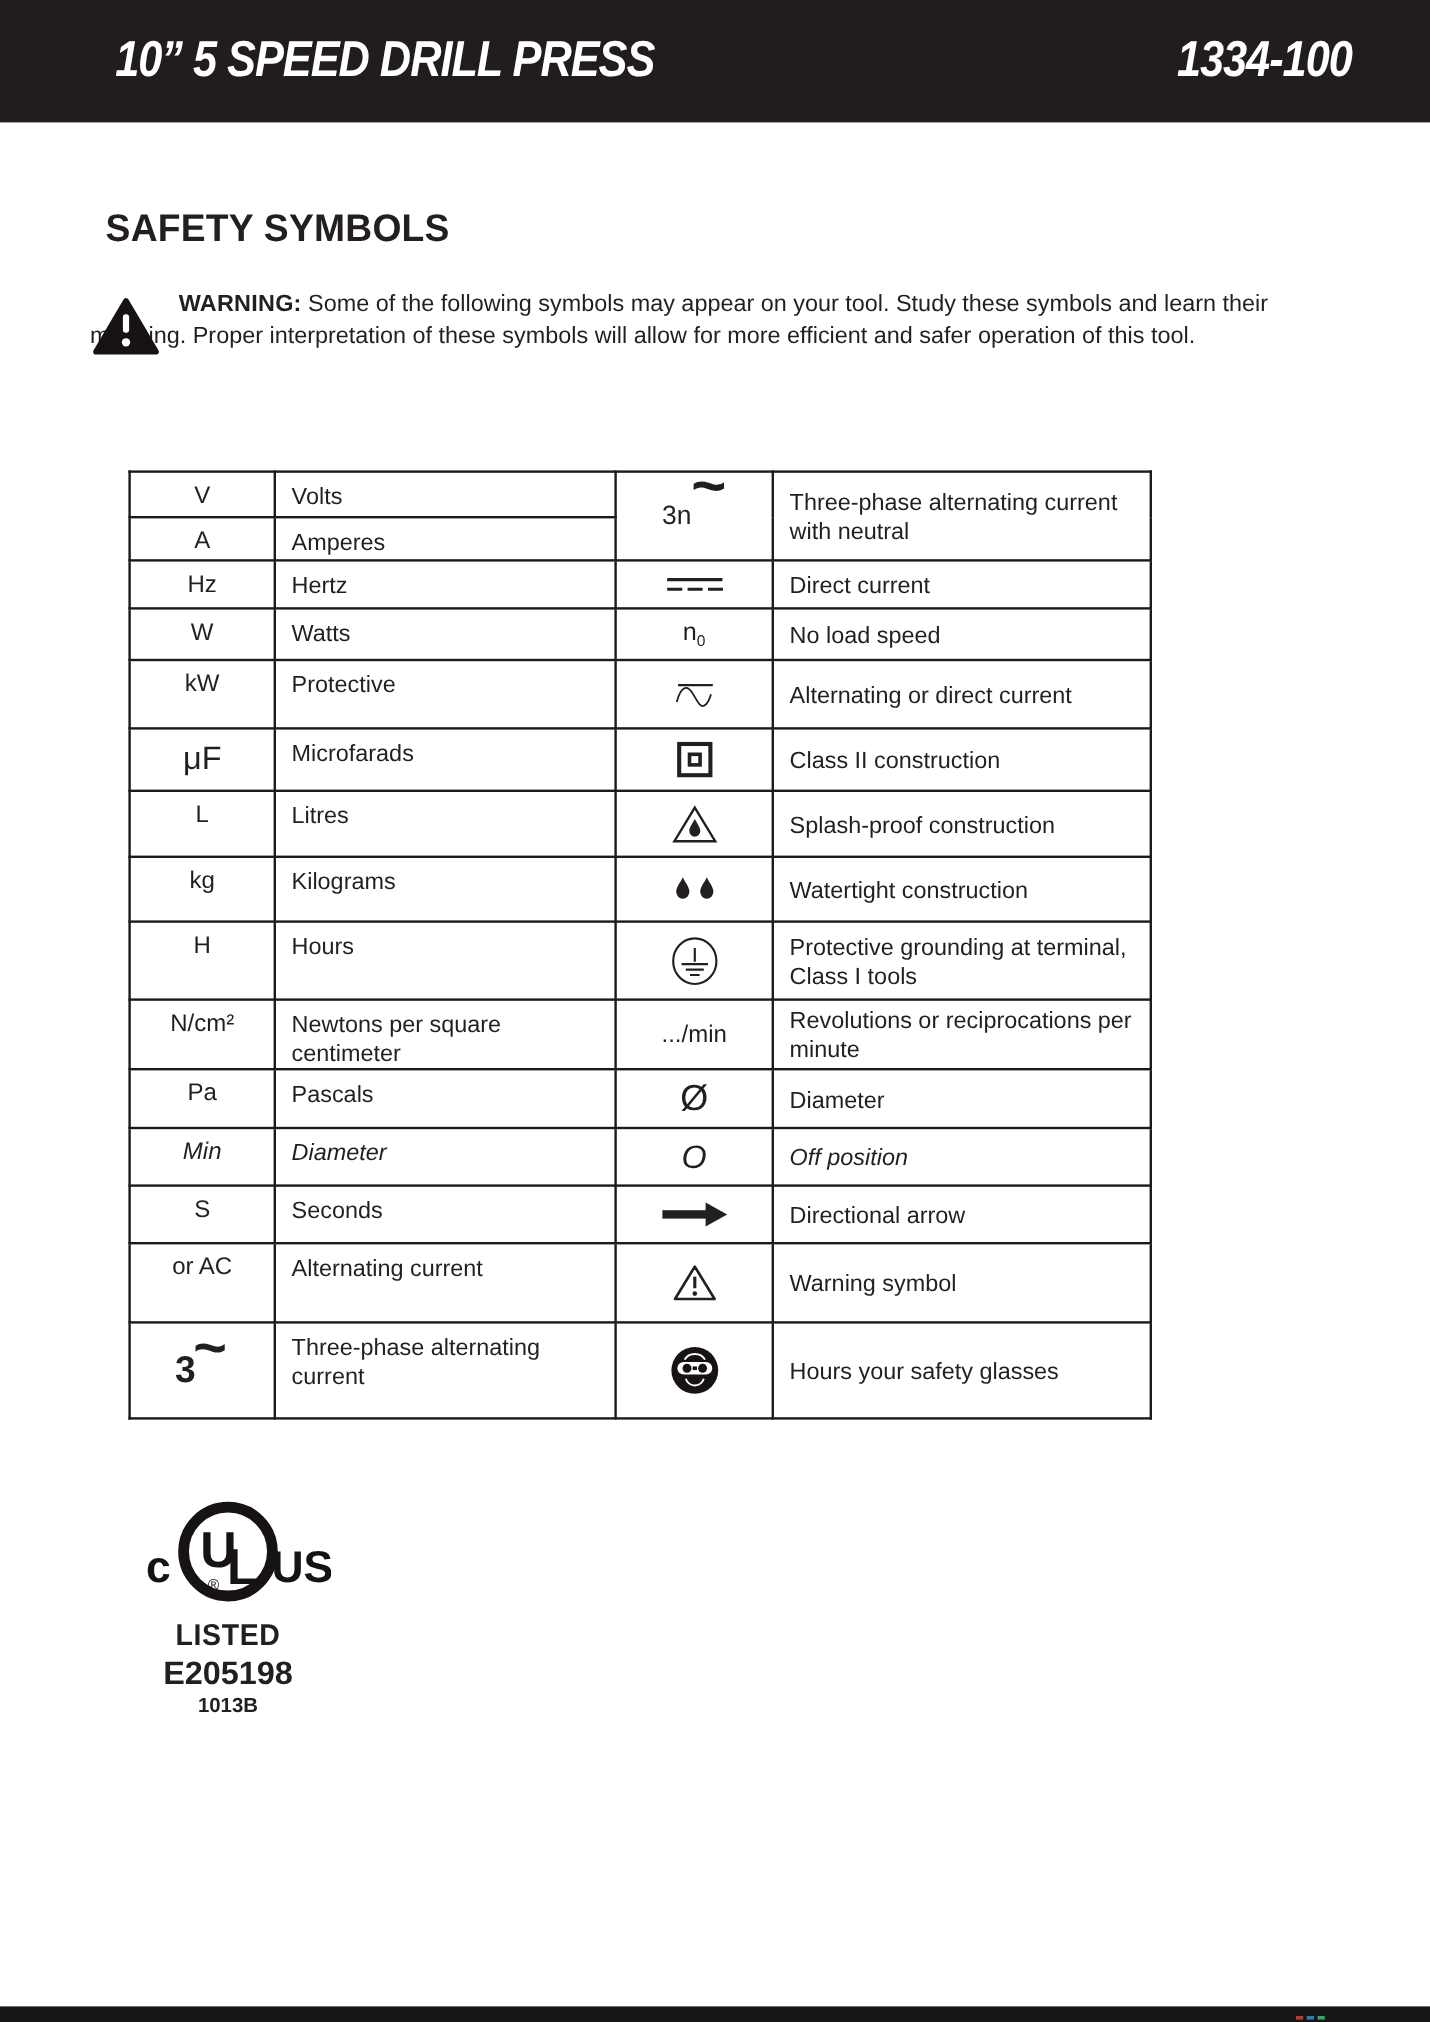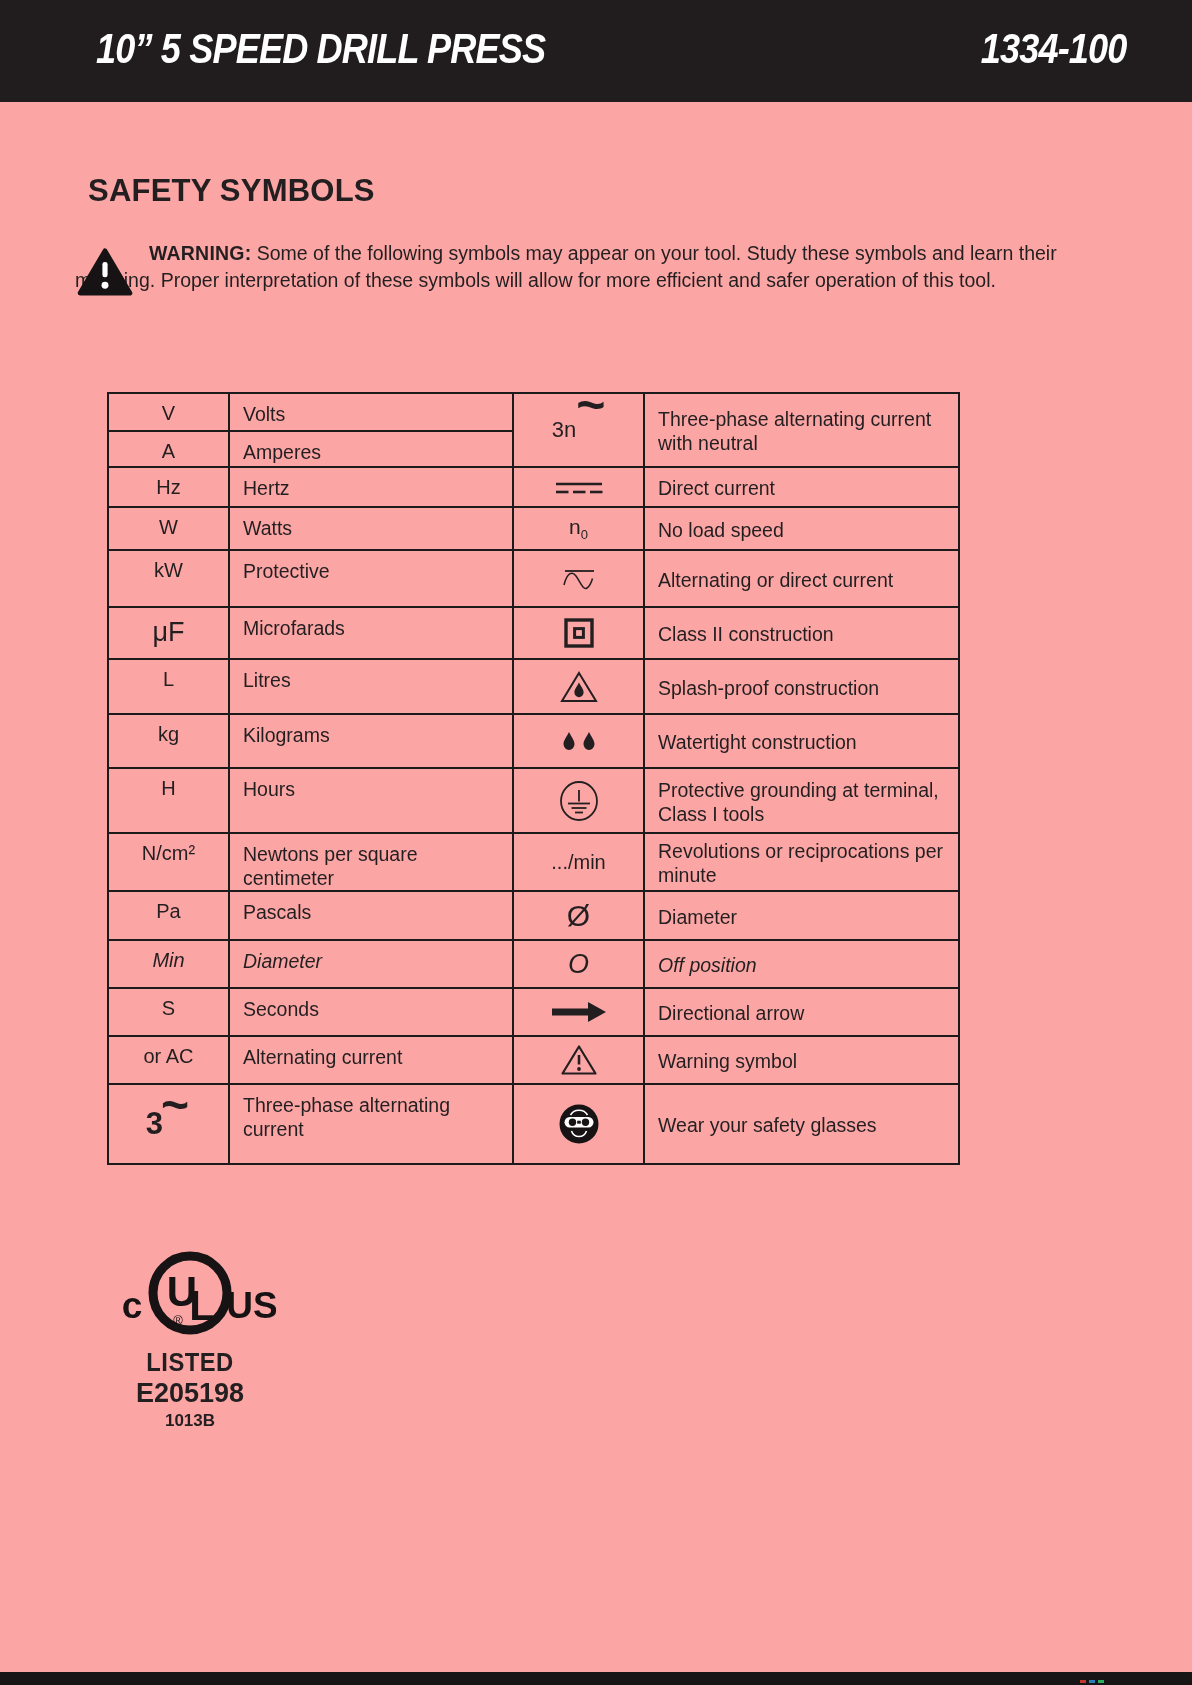--- a/index.html
+++ b/index.html
@@ -1,16 +1,16 @@
 <!DOCTYPE html>
 <html><head>
 <meta charset="utf-8">
 <style>
   html,body{margin:0;padding:0;background:#e8e8e8;}
-  .page{position:relative;width:1192px;height:1685px;background:#fca5a5;overflow:hidden;
+  .page{position:relative;width:1192px;height:1685px;background:#ffffff;overflow:hidden;
         font-family:"Liberation Sans", sans-serif;color:#231f20;}
   
   .top-bar{position:absolute;left:0;top:0;width:1192px;height:102px;background:#211d1e;}
   .top-bar .doc-title{position:absolute;left:96px;top:50%;transform:translateY(-54%) scaleX(.86);
         transform-origin:left center;color:#fff;font-style:italic;font-weight:800;font-size:42px;
         letter-spacing:-1px;white-space:nowrap;}
   .top-bar .doc-model{position:absolute;right:66px;top:50%;transform:translateY(-54%) scaleX(.86);
         transform-origin:right center;color:#fff;font-style:italic;font-weight:800;font-size:42px;
         letter-spacing:-1px;white-space:nowrap;}
   .bottom-bar{position:absolute;left:0;bottom:0;width:1192px;height:13px;background:#18v1515;background:#181516;}
@@ -173,21 +173,21 @@
         </tr>
         <tr style="height: 48px;">
           <td class="sym-cell">S</td>
           <td class="meaning-cell">Seconds</td>
           <td class="right-sym-cell"><svg class="icon-svg" width="58" height="24" viewBox="0 0 58 24">
               <rect x="2" y="8.5" width="37" height="7" fill="#231f20"></rect>
               <polygon points="38,2 56,12 38,22" fill="#231f20"></polygon>
             </svg></td>
           <td class="right-label-cell">Directional arrow</td>
         </tr>
-        <tr style="height: 48px;">
+        <tr style="height: 66px;">
           <td class="sym-cell">or AC</td>
           <td class="meaning-cell">Alternating current</td>
           <td class="right-sym-cell"><svg class="icon-svg" width="38" height="34" viewBox="0 0 38 34">
               <path d="M19,3.5 L35.5,30.5 L2.5,30.5 Z" fill="none" stroke="#231f20" stroke-width="2.2" stroke-linejoin="round"></path>
               <line x1="19" y1="12" x2="19" y2="21.5" stroke="#231f20" stroke-width="2.6"></line>
               <circle cx="19" cy="26" r="1.9" fill="#231f20"></circle>
             </svg></td>
           <td class="right-label-cell">Warning symbol</td>
         </tr>
         <tr style="height: 80px;">
@@ -195,21 +195,21 @@
           <td class="meaning-cell">Three-phase alternating current</td>
           <td class="right-sym-cell"><svg class="icon-svg" width="44" height="44" viewBox="0 0 44 44">
               <circle cx="22" cy="22" r="19.5" fill="#171314"></circle>
               <path d="M13.5,13 a9.5,8.5 0 0 1 17,0" fill="none" stroke="#ffffff" stroke-width="1.6"></path>
               <path d="M14.5,29 a8,8.5 0 0 0 15,0" fill="none" stroke="#ffffff" stroke-width="1.6"></path>
               <rect x="7.5" y="15" width="29" height="10.5" rx="5.2" fill="#ffffff"></rect>
               <circle cx="15.5" cy="20.2" r="3.7" fill="#171314"></circle>
               <circle cx="28.5" cy="20.2" r="3.7" fill="#171314"></circle>
               <rect x="20.2" y="18.7" width="3.6" height="3" fill="#171314"></rect>
             </svg></td>
-          <td class="right-label-cell">Wear your safety glasses</td>
+          <td class="right-label-cell">Hours your safety glasses</td>
         </tr>
       </tbody>
   </table>
 
   <div class="ul-block">
     <svg width="172" height="96" viewBox="0 0 172 96">
       <circle cx="86" cy="47" r="37" fill="none" stroke="#171314" stroke-width="9"></circle>
       <text x="78" y="60" font-family="Liberation Sans, sans-serif" font-size="42" font-weight="800" text-anchor="middle" fill="#171314">U</text>
       <text x="98" y="74" font-family="Liberation Sans, sans-serif" font-size="42" font-weight="800" text-anchor="middle" fill="#171314">L</text>
       <text x="74" y="79" font-family="Liberation Sans, sans-serif" font-size="13" text-anchor="middle" fill="#171314">®</text>

